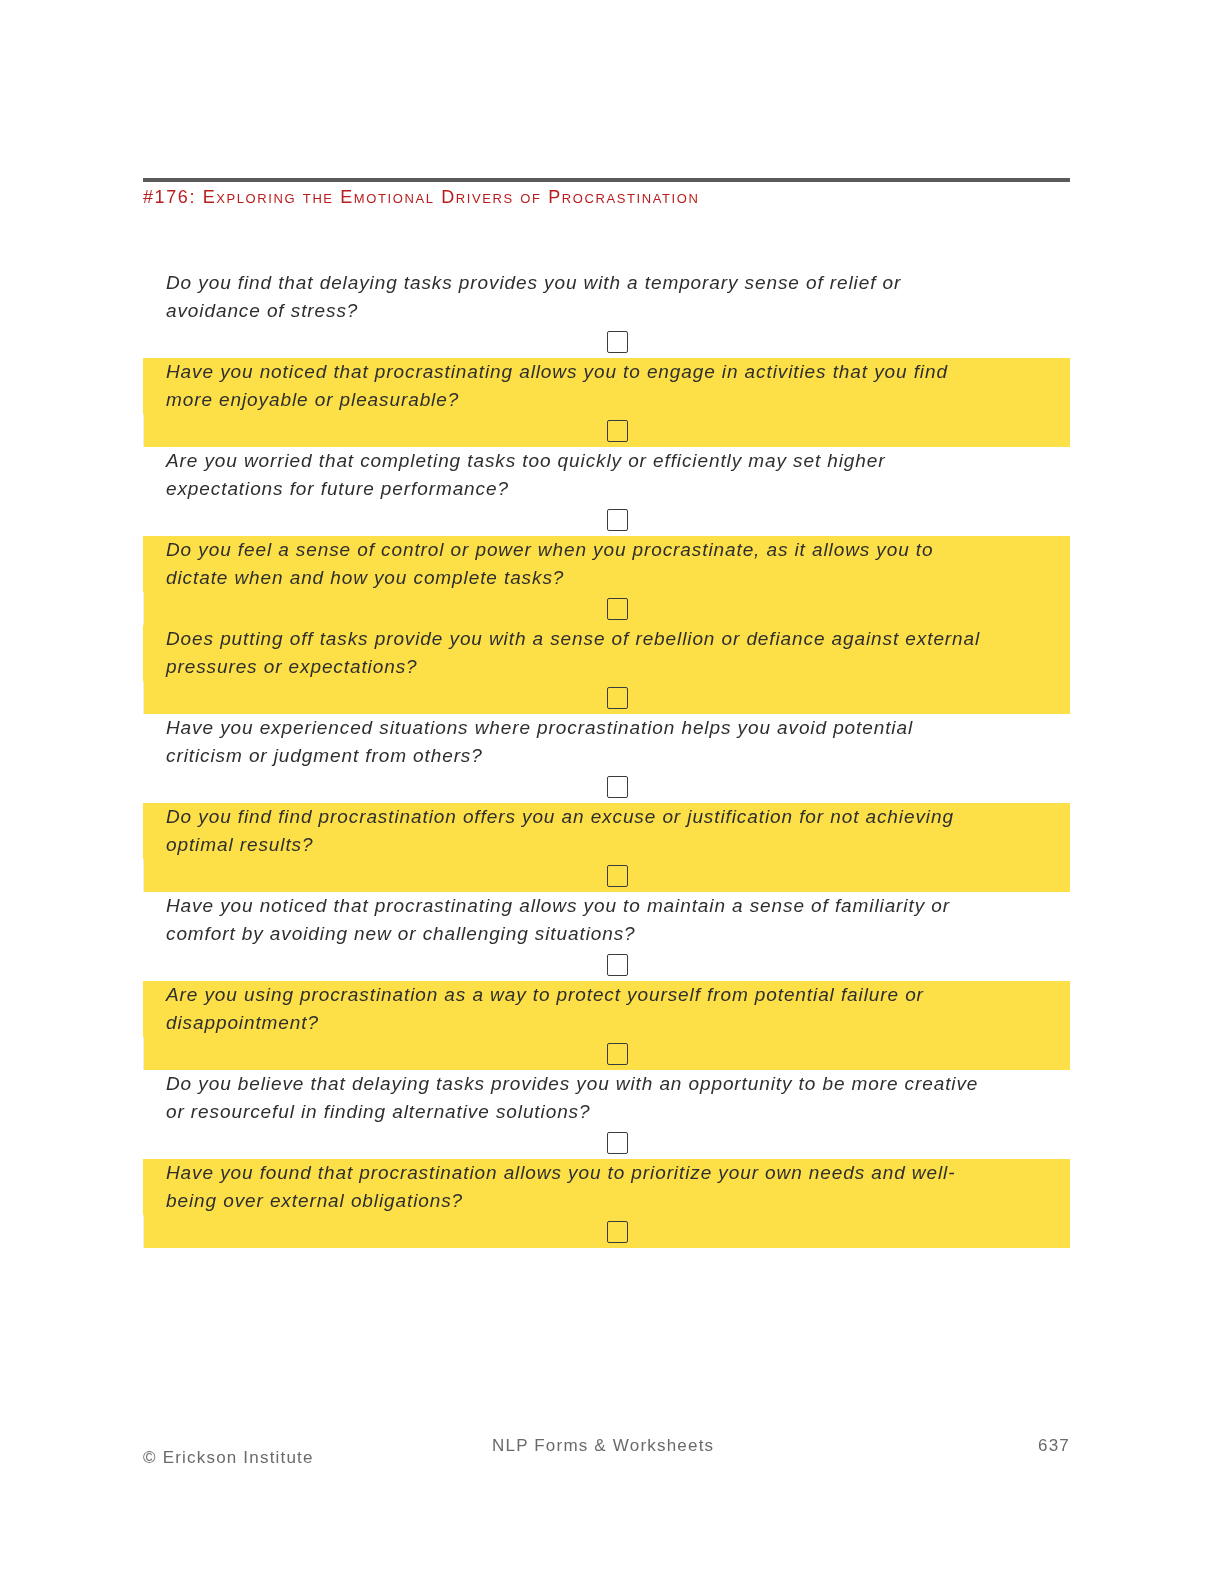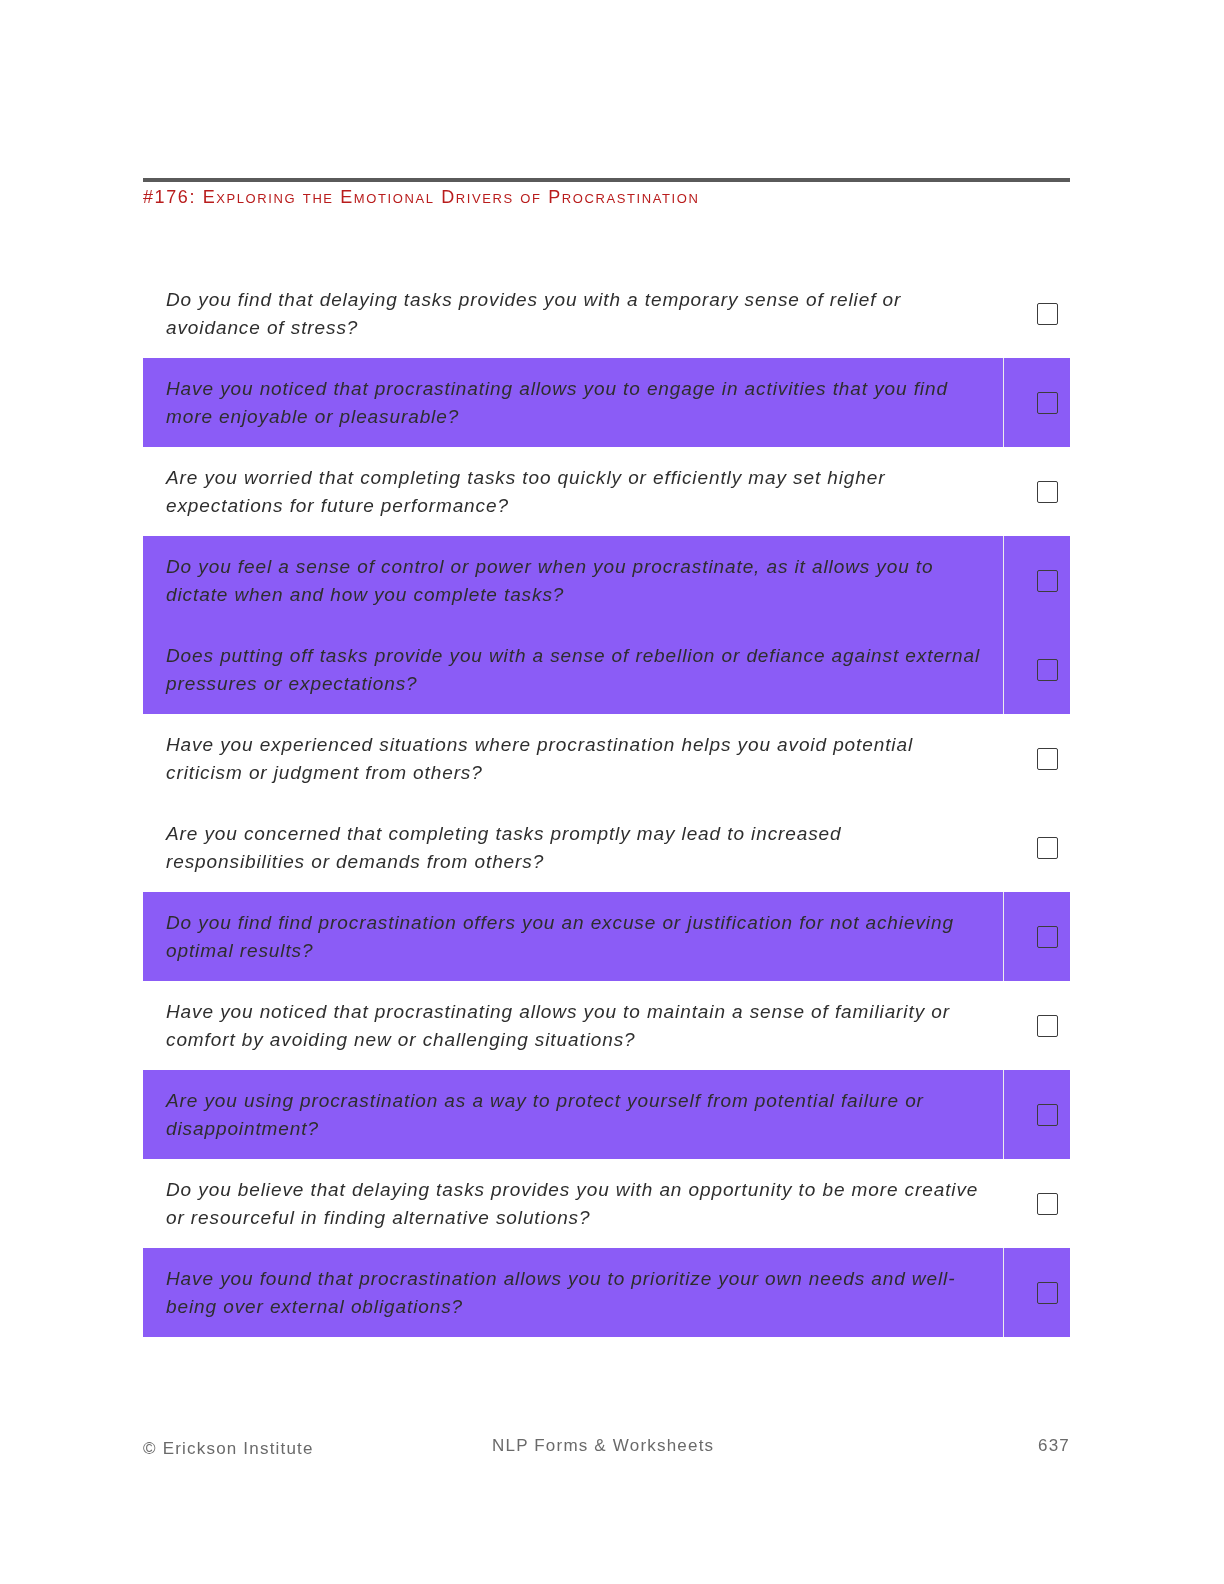--- a/index.html
+++ b/index.html
@@ -44,23 +44,24 @@
     .question-table {
       position: absolute;
       left: 0;
       top: 269px;
       width: 927px;
     }
     .q-row {
       display: flex;
       height: 89px;
       width: 927px;
+      flex-direction: column;
     }
     .q-row.shaded {
-      background: #8b5cf6;
+      background: #fde047;
     }
     .q-text-cell {
       width: 860px;
       box-sizing: border-box;
       padding: 0 20px 0 23px;
       display: flex;
       align-items: center;
     }
     .q-text {
       font-style: italic;
@@ -95,21 +96,21 @@
       top: 1436px;
       width: 927px;
       height: 24px;
       font-size: 17px;
       letter-spacing: 1.2px;
       color: #6a6a6a;
     }
     .footer .left {
       position: absolute;
       left: 0;
-      top: 3px;
+      top: 12px;
     }
     .footer .center {
       position: absolute;
       left: 349px;
       top: 0;
     }
     .footer .right {
       position: absolute;
       right: 0;
       top: 0;
@@ -159,28 +160,20 @@
       <div class="q-text-cell">
         <span class="q-text">Does putting off tasks provide you with a sense of rebellion or defiance against external pressures or expectations?</span>
       </div>
       <div class="q-check-cell">
         <div class="checkbox"></div>
       </div>
     </div>
     <div class="q-row">
       <div class="q-text-cell">
         <span class="q-text">Have you experienced situations where procrastination helps you avoid potential criticism or judgment from others?</span>
-      </div>
-      <div class="q-check-cell">
-        <div class="checkbox"></div>
-      </div>
-    </div>
-    <div class="q-row">
-      <div class="q-text-cell">
-        <span class="q-text">Are you concerned that completing tasks promptly may lead to increased responsibilities or demands from others?</span>
       </div>
       <div class="q-check-cell">
         <div class="checkbox"></div>
       </div>
     </div>
     <div class="q-row shaded">
       <div class="q-text-cell">
         <span class="q-text">Do you find find procrastination offers you an excuse or justification for not achieving optimal results?</span>
       </div>
       <div class="q-check-cell">

